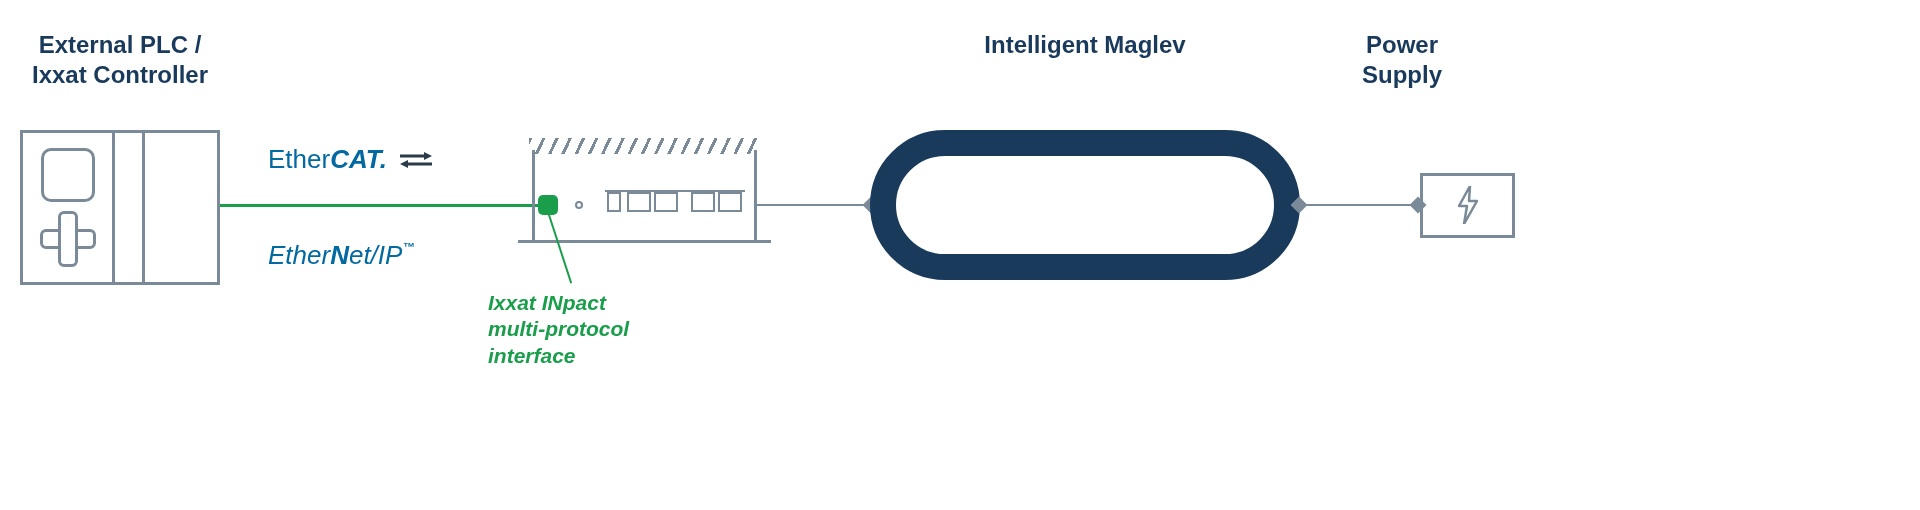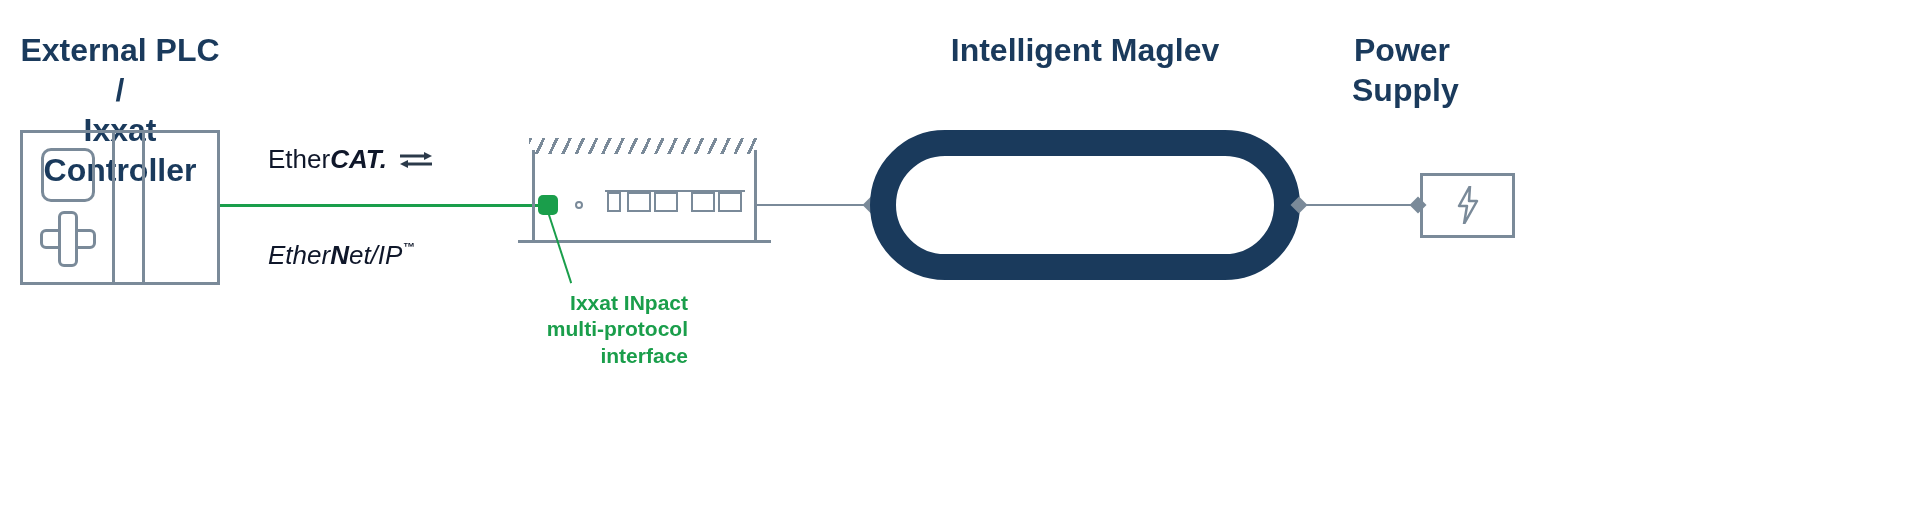--- a/index.html
+++ b/index.html
@@ -3,21 +3,21 @@
 <meta charset="utf-8">
 <style>
   * { box-sizing: border-box; margin: 0; padding: 0; }
   html, body { width: 1920px; height: 510px; font-family: Arial, Helvetica, sans-serif; background: #fff; }
   .canvas { position: relative; width: 1920px; height: 510px; }
 
   .title {
     position: absolute;
     color: #1a3a5c;
     font-weight: 700;
-    font-size: 32px;
+    font-size: 24px;
     text-align: center;
     line-height: 1.25;
   }
 
   
   .plc {
     position: absolute;
     left: 20px; top: 130px;
     width: 200px; height: 155px;
     border: 3px solid #7a8a99;
@@ -43,21 +43,21 @@
   .plc-mid { width: 30px; border-right: 3px solid #7a8a99; }
   .plc-right { flex: 1; }
 
   
   .line { position: absolute; background: #7a8a99; height: 2px; }
   .line-green { background: #1a9e4b; height: 3px; }
 
   
   .proto {
     position: absolute;
-    color: #0f172a;
+    color: #0369a1;
     font-weight: 700;
     font-size: 26px;
     white-space: nowrap;
   }
   .ethercat-wrap { left: 268px; top: 144px; }
   .ethercat-arrow {
     display: inline-block; vertical-align: middle; margin-left: 4px;
   }
   .enip-wrap { left: 268px; top: 240px; font-style: italic; }
 
@@ -93,21 +93,21 @@
   
   .inpact-dot {
     position: absolute; left: 538px; top: 195px; width: 20px; height: 20px; background: #1a9e4b; border-radius: 5px;
   }
   .inpact-line {
     position: absolute; left: 548px; top: 215px; width: 2px; height: 72px; background: #1a9e4b;
     transform: rotate(-18deg); transform-origin: top left;
   }
   .inpact-label {
     position: absolute; left: 488px; top: 290px; width: 200px;
-    color: #1a9e4b; font-weight: 700; font-size: 21px; text-align: right; line-height: 1.25;
+    color: #1a9e4b; font-weight: 700; font-size: 21px; text-align: left; line-height: 1.25; font-style: italic;
   }
 
   
   .oval {
     position: absolute; left: 870px; top: 130px; width: 430px; height: 150px;
     border: 26px solid #1a3a5c; border-radius: 80px;
   }
   .oval-node-l, .oval-node-r {
     position: absolute; width: 12px; height: 12px; background: #7a8a99; transform: rotate(45deg);
   }

